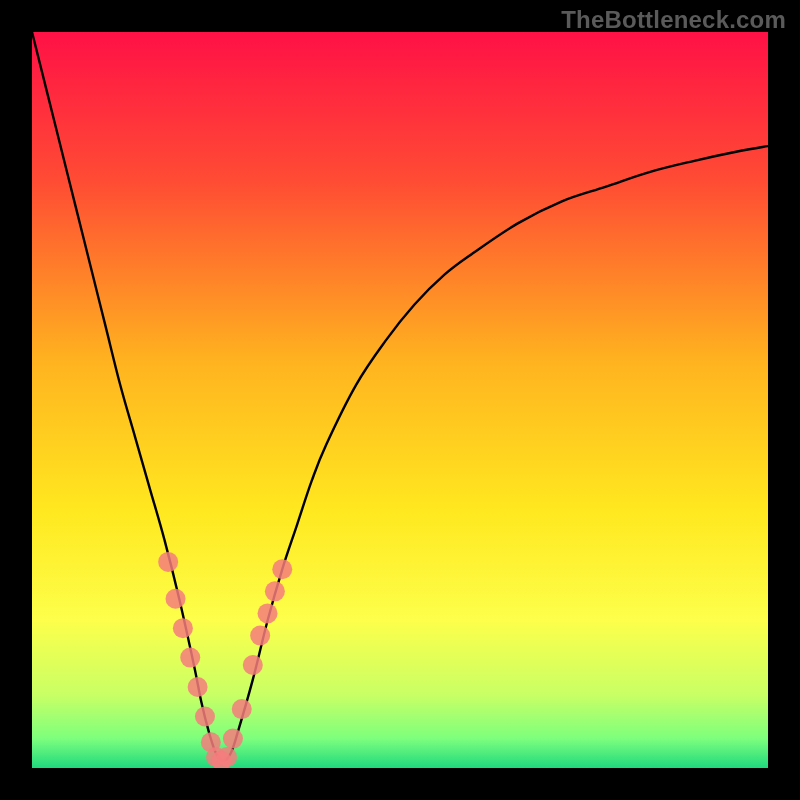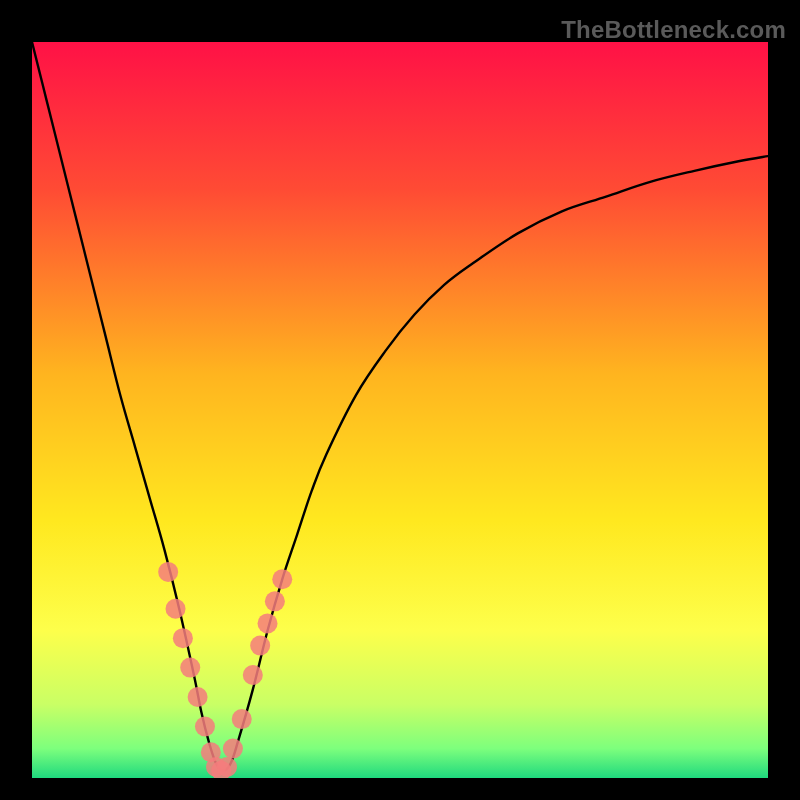--- a/index.html
+++ b/index.html
@@ -11,21 +11,20 @@
     background: #000;
     font-family: Arial, Helvetica, sans-serif;
   }
   .frame {
     position: absolute;
     top: 0;
     left: 0;
     width: 800px;
     height: 764px;
     background: #000;
-    margin-top: 10px;
   }
   .plot-area {
     position: absolute;
     top: 32px;
     left: 32px;
     width: 736px;
     height: 736px;
   }
   .watermark {
     position: absolute;

